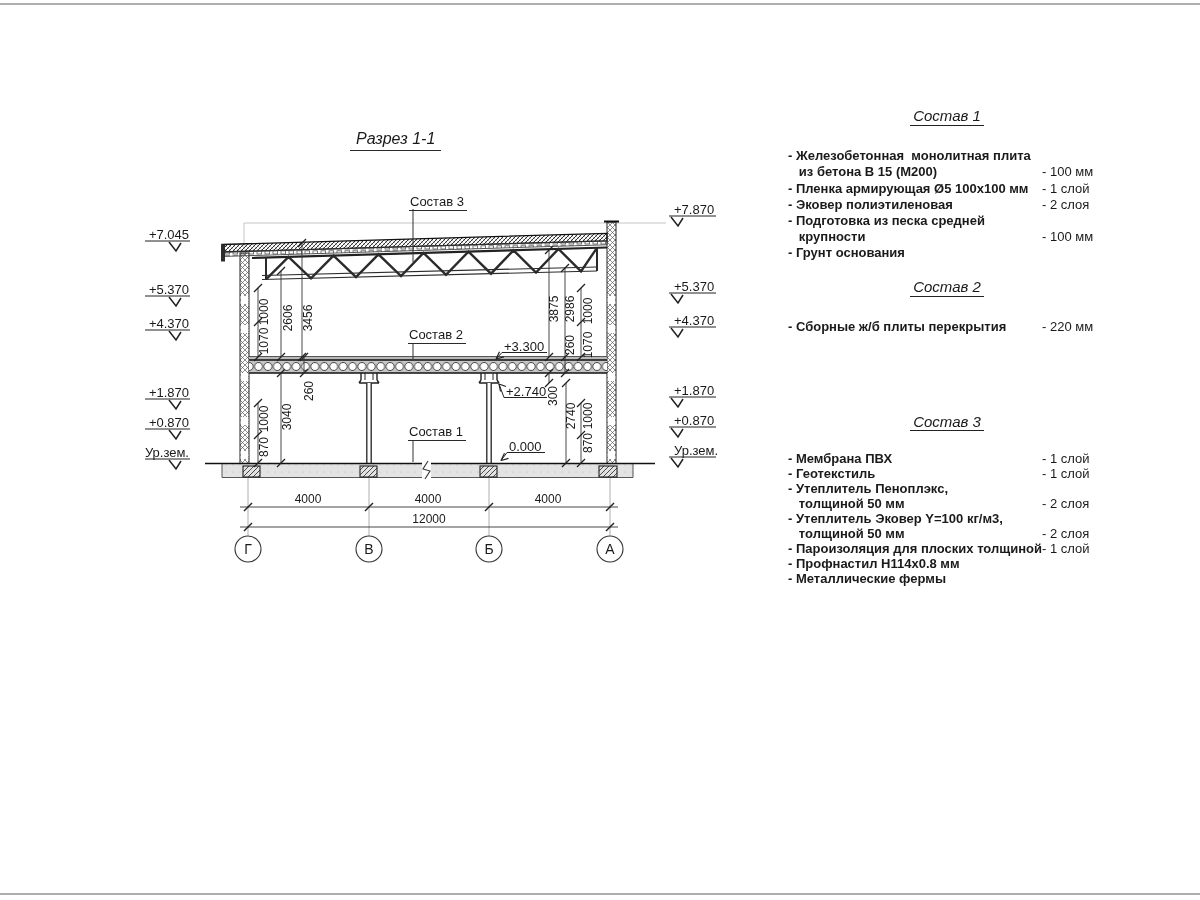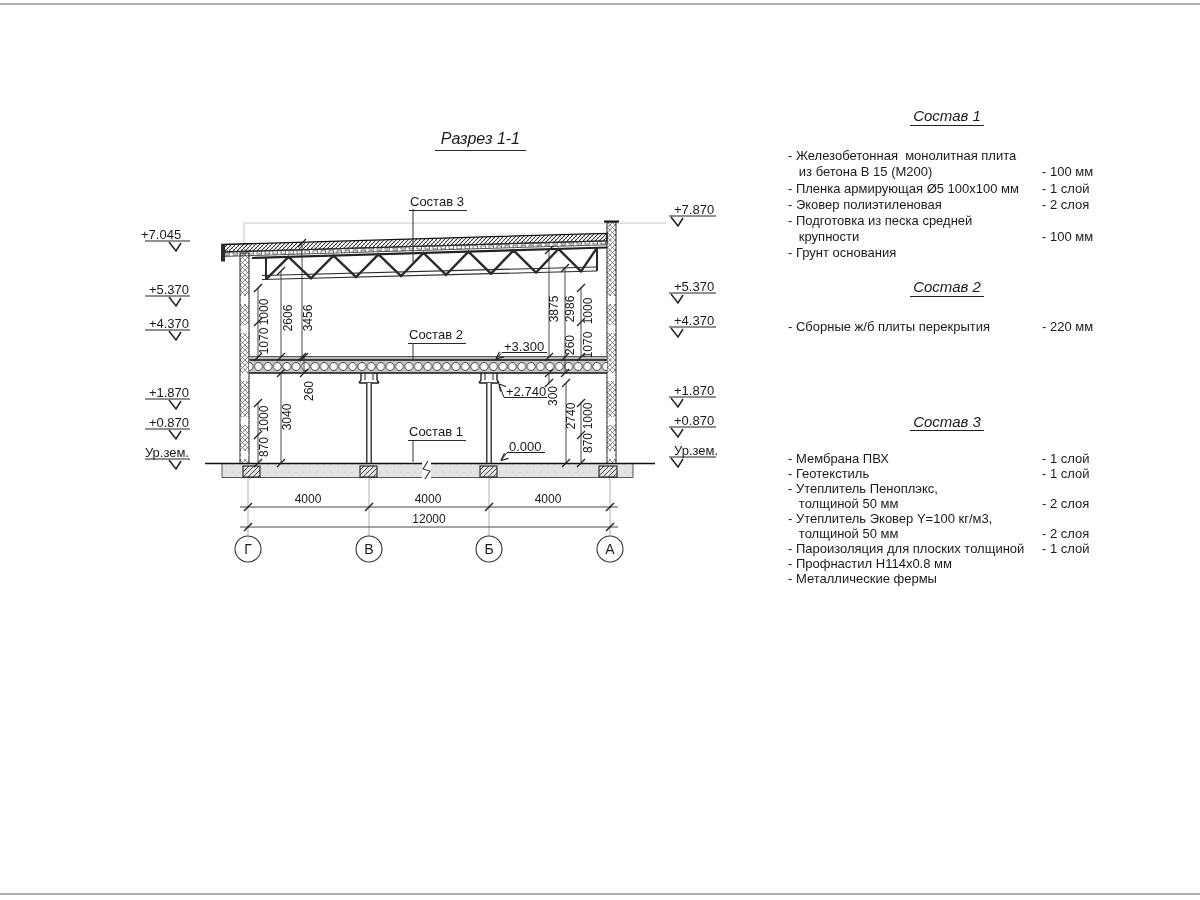--- a/index.html
+++ b/index.html
@@ -3,28 +3,28 @@
 <meta charset="utf-8">
 <style>
   html,body{margin:0;padding:0;background:#fff;}
   #page{position:relative;width:1200px;height:900px;background:#fff;overflow:hidden;
         font-family:"Liberation Sans", sans-serif;color:#1a1a1a;}
   .edge{position:absolute;left:0;width:1200px;height:2px;background:#aeaeae;}
   .lvl{position:absolute;font-size:13px;white-space:nowrap;}
   .dim{position:absolute;font-size:12px;white-space:nowrap;transform:translate(-50%,-50%);}
   .rot{transform:translate(-50%,-50%) rotate(-90deg);}
   .callout{position:absolute;font-size:13px;border-bottom:1px solid #2a2a2a;padding:0 3px 1px 1px;}
-  .title-wrap{position:absolute;left:336px;top:130px;width:190px;text-align:right;}
+  .title-wrap{position:absolute;left:350px;top:130px;width:190px;text-align:left;}
   .title-wrap span{display:inline-block;font-size:16px;font-style:italic;
                    border-bottom:1.3px solid #2a2a2a;padding:0 6px 2px;}
   .spec{position:absolute;width:318px;font-size:13px;line-height:16.2px;}
   .spec-heading{text-align:center;font-style:italic;font-size:15px;margin-bottom:22px;}
   .spec-heading span{display:inline-block;border-bottom:1px solid #222;padding:0 3px 1px;}
   .spec-row{display:flex;align-items:flex-end;}
-  .spec-item-name{white-space:pre-wrap;flex:1;}
+  .spec-item-name{white-space:pre-wrap;flex:1;font-weight:bold;}
   .spec-item-value{flex:0 0 64px;}
   .spec--tight{line-height:15px;}
   .spec--tight .spec-heading{margin-bottom:20px;}
   svg{position:absolute;left:0;top:0;}
 </style>
 </head>
 <body>
 
 <div id="page">
   <div class="edge" style="top:3px"></div>
@@ -287,21 +287,21 @@
   </svg>
 
   <div class="title-wrap">
     <span>Разрез 1-1</span>
   </div>
 
   <span class="callout" style="left:409px;top:194px">Состав 3</span>
   <span class="callout" style="left:408px;top:327px">Состав 2</span>
   <span class="callout" style="left:408px;top:424px">Состав 1</span>
 
-  <span class="lvl" style="left:141px;top:227px;width:48px;text-align:left">+7.045</span>
+  <span class="lvl" style="left:141px;top:227px;width:48px;text-align:right">+7.045</span>
   <span class="lvl" style="left:141px;top:282px;width:48px;text-align:right">+5.370</span>
   <span class="lvl" style="left:141px;top:316px;width:48px;text-align:right">+4.370</span>
   <span class="lvl" style="left:141px;top:385px;width:48px;text-align:right">+1.870</span>
   <span class="lvl" style="left:141px;top:415px;width:48px;text-align:right">+0.870</span>
   <span class="lvl" style="left:141px;top:445px;width:48px;text-align:right">Ур.зем.</span>
 
   <span class="lvl" style="left:674px;top:202px">+7.870</span>
   <span class="lvl" style="left:674px;top:279px">+5.370</span>
   <span class="lvl" style="left:674px;top:313px">+4.370</span>
   <span class="lvl" style="left:674px;top:383px">+1.870</span>

